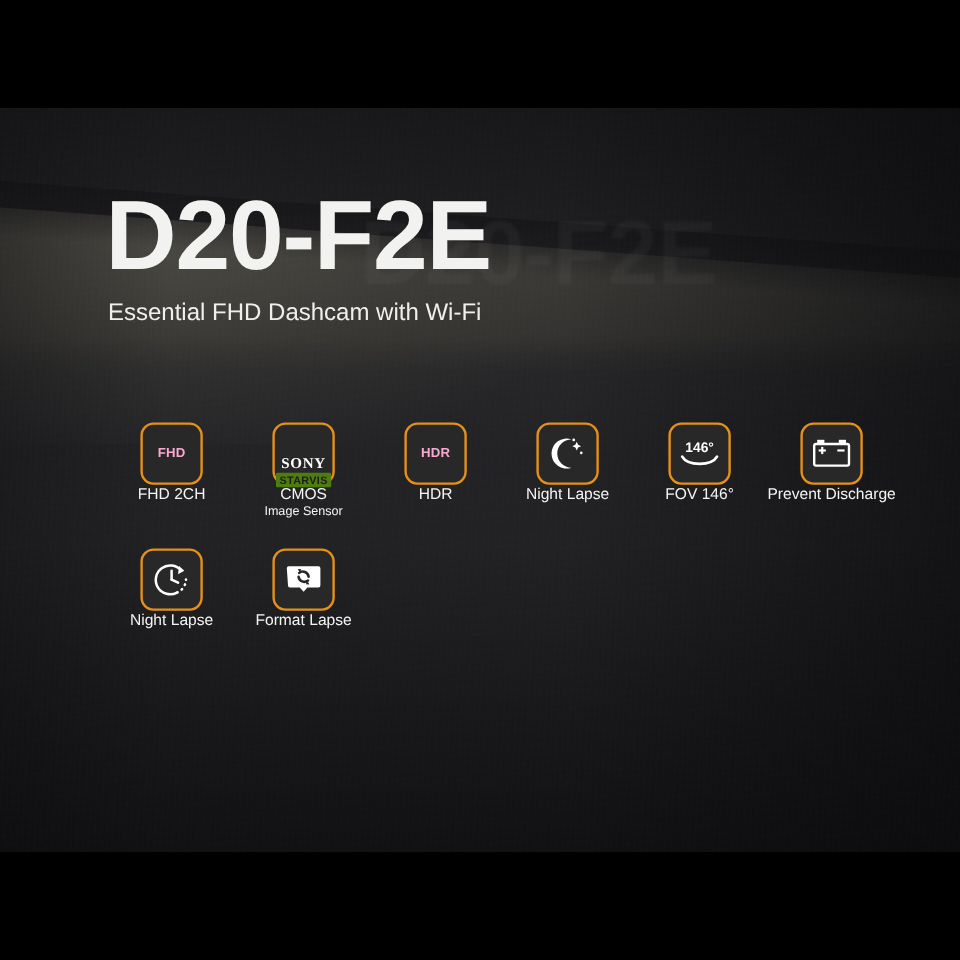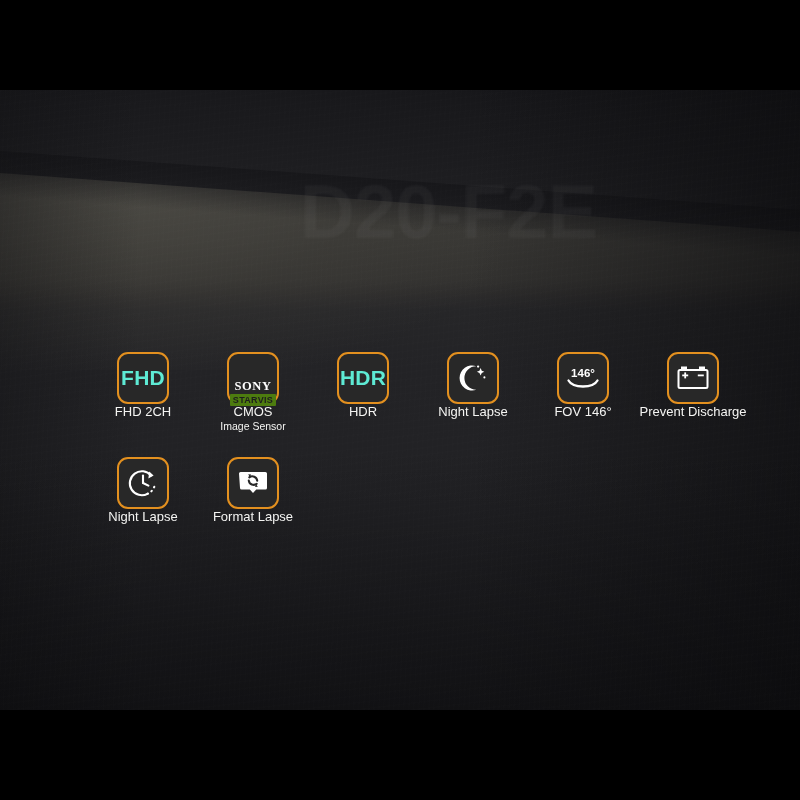--- a/index.html
+++ b/index.html
@@ -178,23 +178,23 @@
     border: 2px solid #e3901f;
     border-radius: 11px;
     background: #282828;
     display: flex;
     align-items: center;
     justify-content: center;
     box-sizing: border-box;
   }
   .tile-text {
     font-family: "Liberation Sans", sans-serif;
-    font-size: 21px;
-    font-weight: bold;
-    color: #5eead4;
+    font-size: 11px;
+    font-weight: bold;
+    color: #f9a8d4;
     letter-spacing: 0.2px;
   }
   .caption {
     margin-top: 0;
     text-align: center;
     font-family: "Liberation Sans", sans-serif;
     font-size: 13px;
     color: #f4f4f2;
     line-height: 1.18;
     white-space: nowrap;
@@ -248,20 +248,24 @@
     <div class="bg-wedge"></div>
     <div class="bg-wedge-soft"></div>
     <div class="bg-vig-left"></div>
     <div class="bg-vig-right"></div>
     <div class="bg-vig-bottom"></div>
     <div class="bg-texture"></div>
   </div>
 
   <div class="hero-watermark">D20-F2E</div>
 
+  <div id="hero">
+    <div class="hero-title">D20-F2E</div>
+    <div class="hero-sub">Essential FHD Dashcam with Wi-Fi</div>
+  </div>
 
   <div id="features">
 
     <div class="feature-row">
 
       <div class="feature">
         <div class="tile">
           <span class="tile-text">FHD</span>
         </div>
         <div class="caption">

